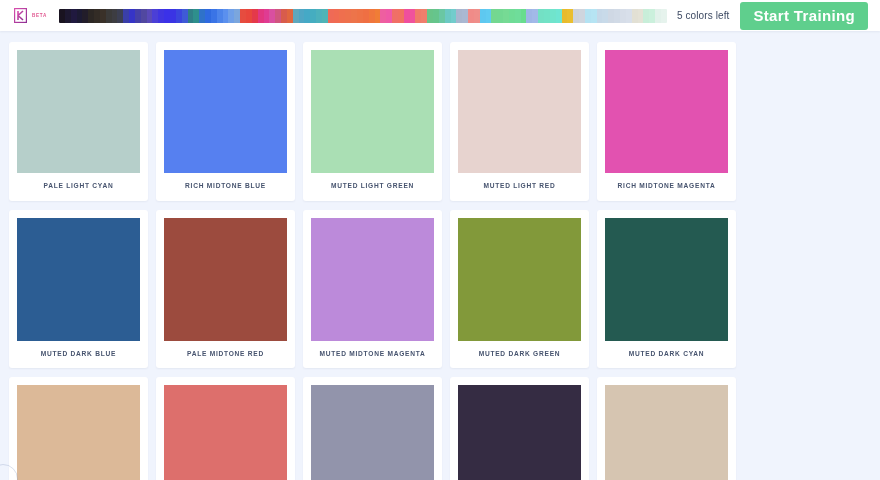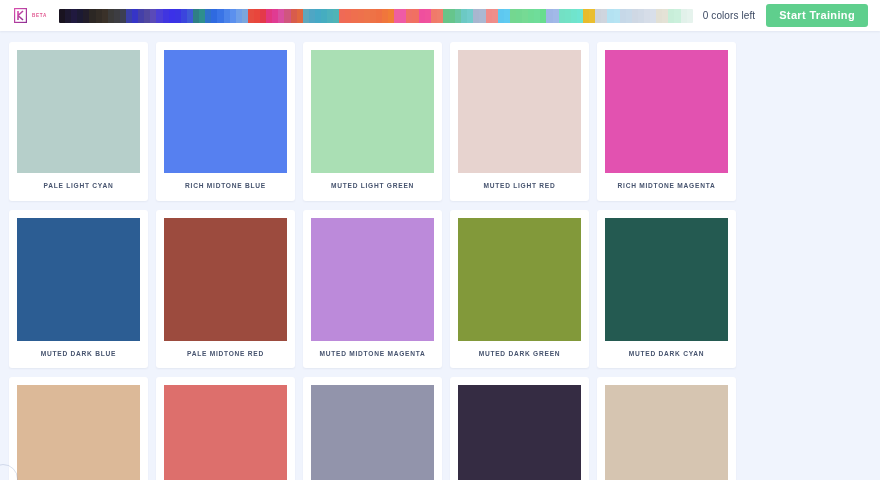--- a/index.html
+++ b/index.html
@@ -72,21 +72,21 @@
     color: #3d4a63;
     letter-spacing: 0.1px;
     white-space: nowrap;
     margin-right: 11px;
   }
 
   #start-training-button {
     flex: 0 0 auto;
     background: #5fcf8d;
     color: #ffffff;
-    font-size: 11px;
+    font-size: 15px;
     font-weight: bold;
     letter-spacing: 0.35px;
     border: none;
     border-radius: 3px;
     padding: 5px 13px 6px;
     cursor: pointer;
     font-family: "Liberation Sans", sans-serif;
     white-space: nowrap;
   }
 
@@ -261,21 +261,21 @@
       <div class="seg" style="background: rgb(214, 221, 232);"></div>
       <div class="seg" style="background: rgb(216, 223, 234);"></div>
       <div class="seg" style="background: rgb(226, 224, 212);"></div>
       <div class="seg" style="background: rgb(228, 226, 214);"></div>
       <div class="seg" style="background: rgb(200, 238, 217);"></div>
       <div class="seg" style="background: rgb(203, 240, 220);"></div>
       <div class="seg" style="background: rgb(226, 241, 234);"></div>
       <div class="seg" style="background: rgb(230, 243, 237);"></div>
     </div>
 
-  <span id="colors-left">0 colors left</span>
+  <span id="colors-left">5 colors left</span>
 
   <button id="start-training-button" style="background: rgb(95, 207, 141);">Start Training</button>
 </div>
 
 <div id="swatch-grid">
     <div class="swatch-card">
       <div class="swatch-chip" style="background: rgb(182, 207, 202);"></div>
       <div class="swatch-label">PALE LIGHT CYAN</div>
     </div>
     <div class="swatch-card">

